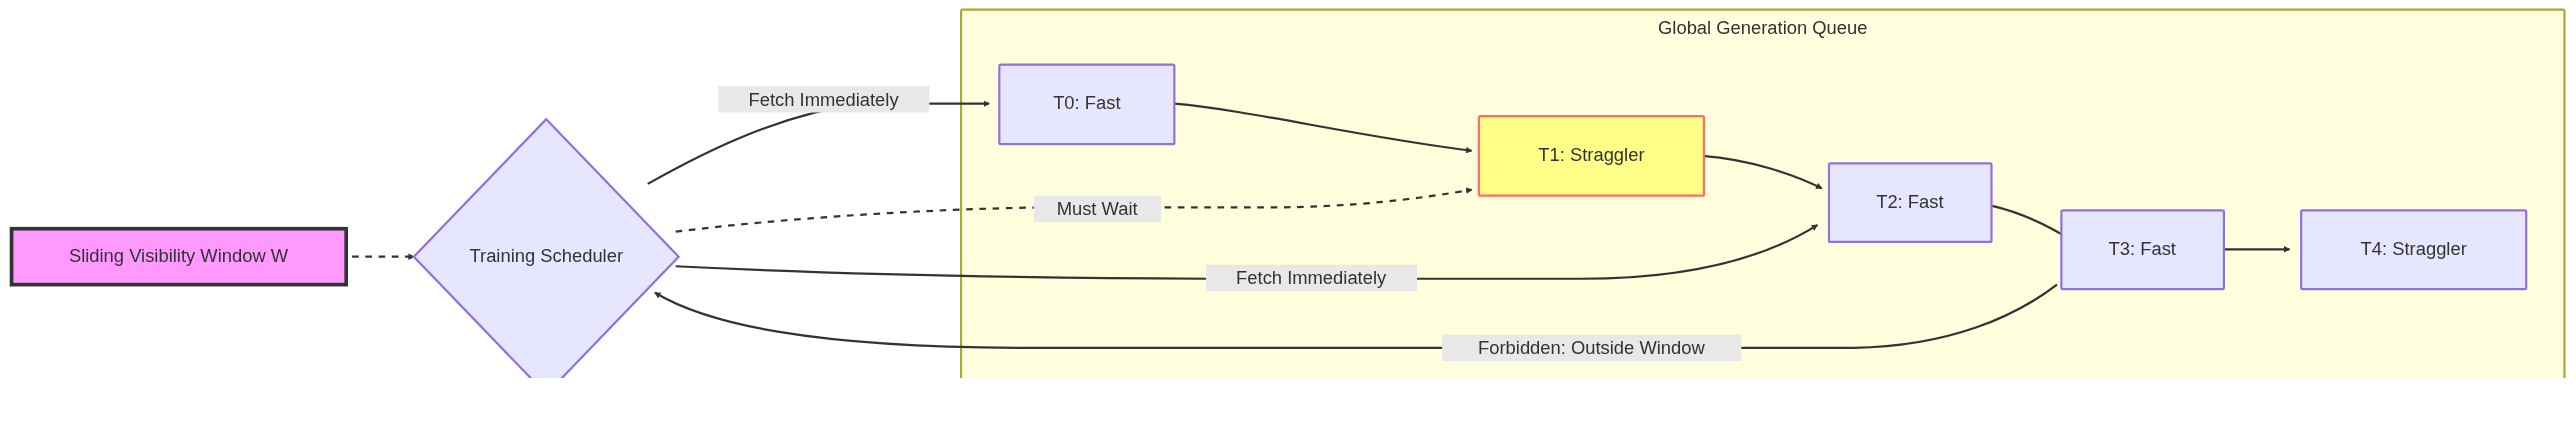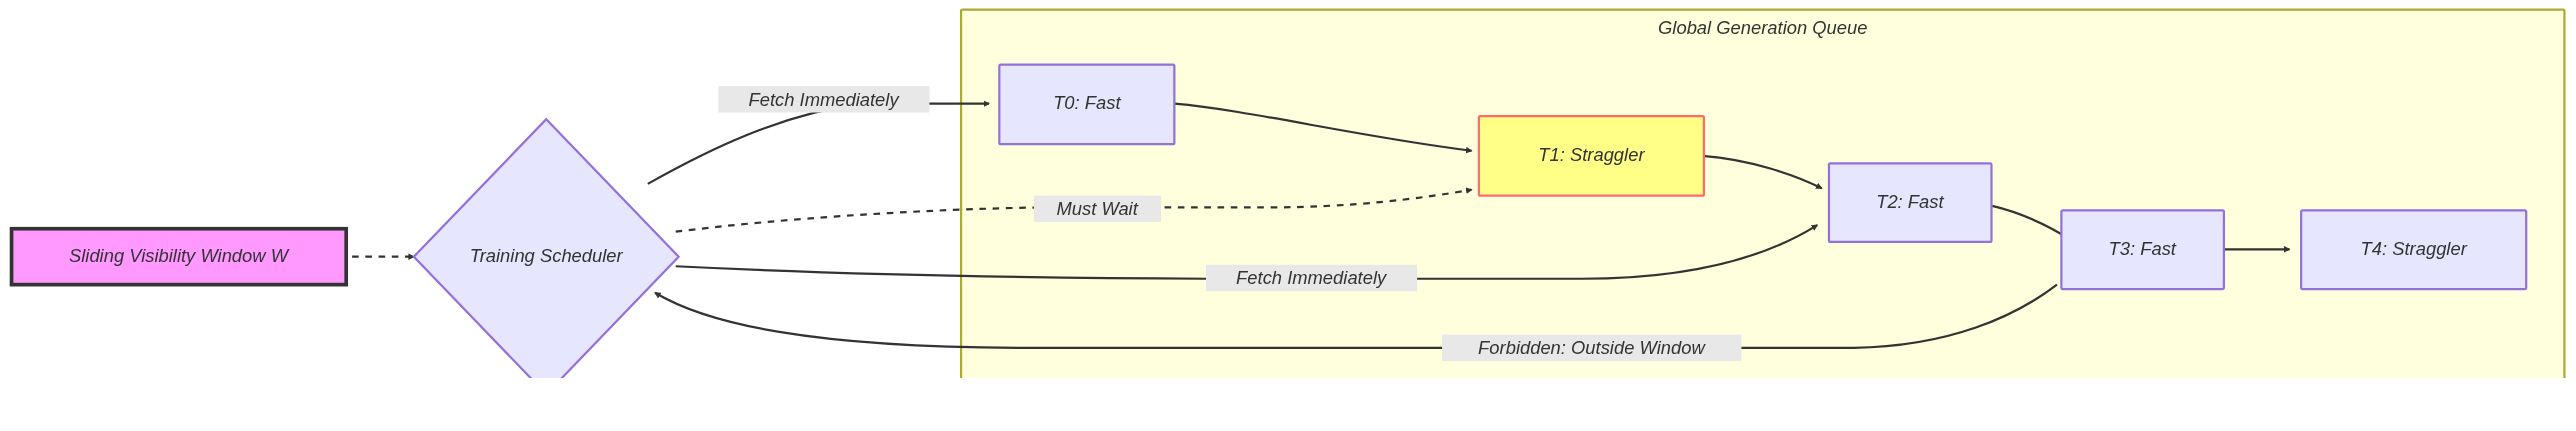--- a/index.html
+++ b/index.html
@@ -9,21 +9,20 @@
   }
   body {
     font-family: "Liberation Sans", sans-serif;
   }
   #stage {
     position: relative;
     width: 2576px;
     height: 378px;
     background: #ffffff;
     overflow: hidden;
-    font-style: italic;
   }
   #diagram-svg {
     position: absolute;
     left: 0;
     top: 0;
     width: 2576px;
     height: 431px;
   }
   .node-label {
     font-family: "Liberation Sans", sans-serif;

